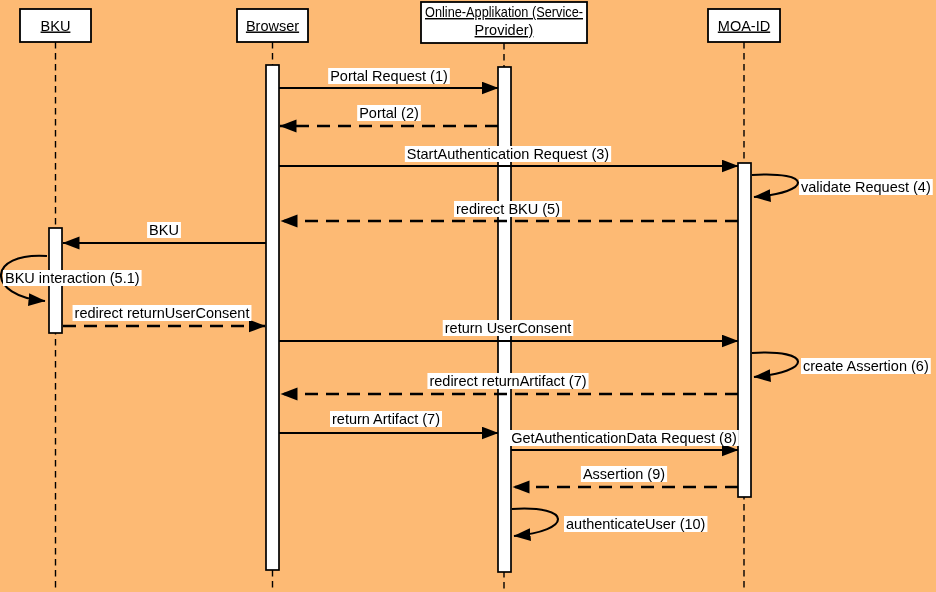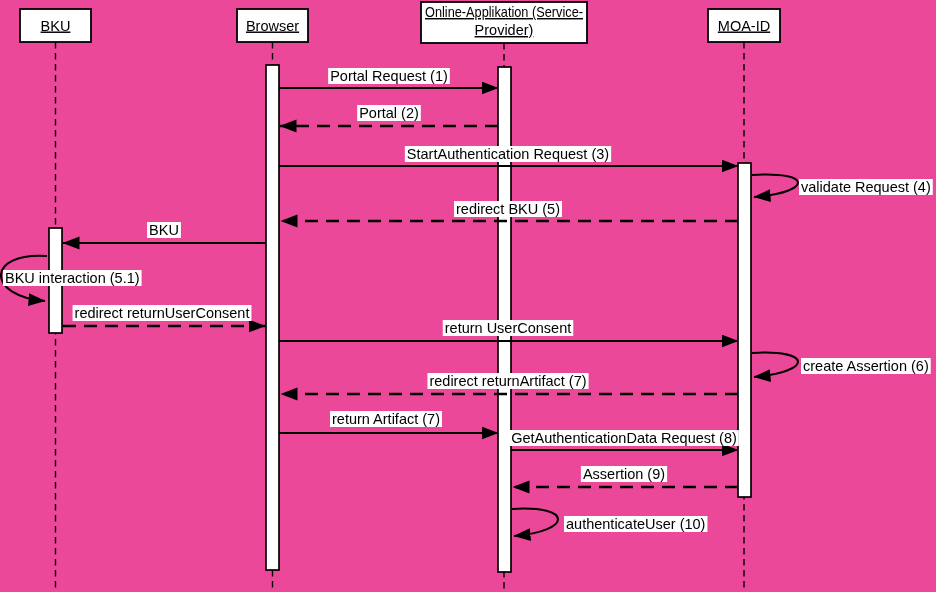--- a/index.html
+++ b/index.html
@@ -9,21 +9,21 @@
     background: #ffffff;
     width: 936px;
     height: 592px;
     overflow: hidden;
     font-family: "Liberation Sans", sans-serif;
   }
   .canvas {
     position: relative;
     width: 936px;
     height: 592px;
-    background: #ec4899;
+    background: #fdba74;
   }
   svg { display: block; }
   .lifeline {
     fill: none;
     stroke-width: 1.4;
     stroke-dasharray: 6.5 4.5;
   }
   .actor-box {
     stroke-width: 1.8;
   }

